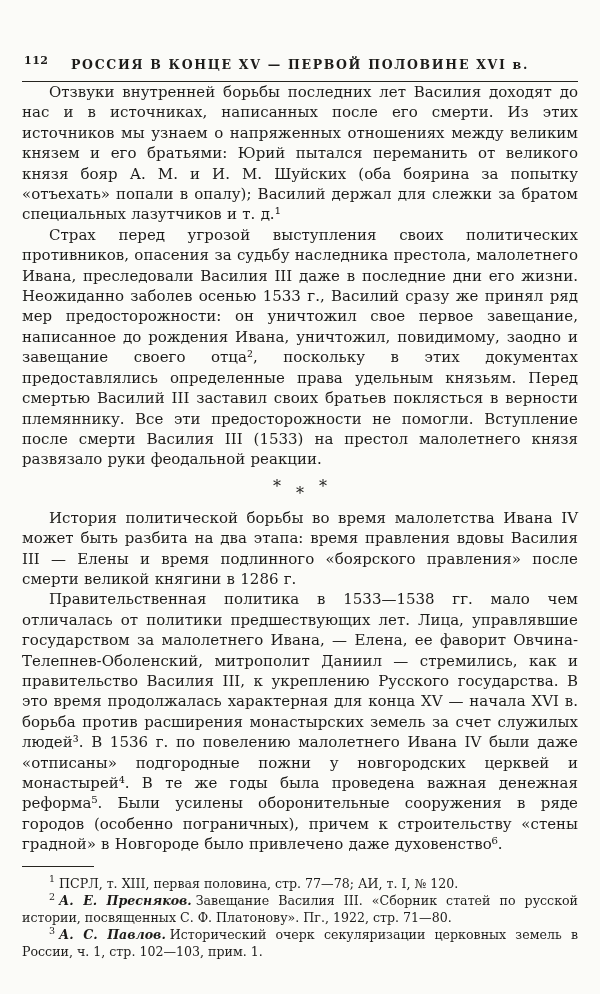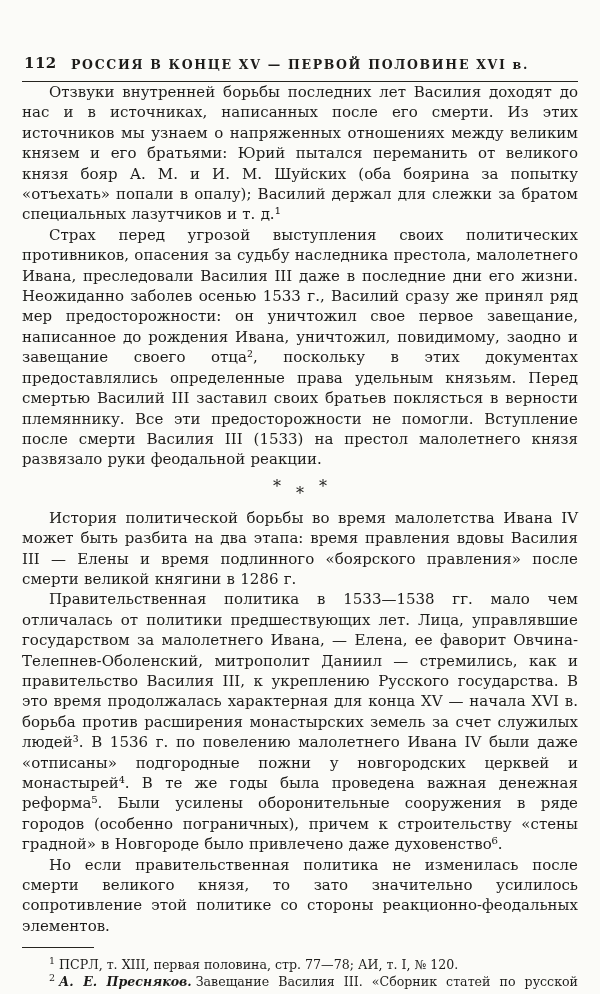--- a/index.html
+++ b/index.html
@@ -10,21 +10,21 @@
     padding: 14px 22px 0 22px;
     background: #fbfbf8;
     color: #1d1c1a;
     font-family: "DejaVu Serif", serif;
     overflow: hidden;
   }
   
   .running-head { position: relative; height: 22px; }
   .page-number {
     position: absolute; left: 2px; top: 1px;
-    font-size: 15px; font-weight: 700; letter-spacing: 0.5px;
+    font-size: 11px; font-weight: 700; letter-spacing: 0.5px;
   }
   .running-title {
     text-align: center;
     font-size: 12.5px; font-weight: 700;
     letter-spacing: 1.7px;
     padding-top: 4px;
     white-space: nowrap;
     margin-top: 39px;
   }
   .header-rule {
@@ -74,21 +74,20 @@
   <main>
     <p class="body-par">Отзвуки внутренней борьбы последних лет Василия доходят до нас и в источниках, написанных после его смерти. Из этих источников мы узнаем о напряженных отношениях между великим князем и его братьями: Юрий пытался переманить от великого князя бояр А. М. и И. М. Шуйских (оба боярина за попытку «отъехать» попали в опалу); Василий держал для слежки за братом специальных лазутчиков и т. д.¹</p>
     <p class="body-par">Страх перед угрозой выступления своих политических противников, опасения за судьбу наследника престола, малолетнего Ивана, преследовали Василия III даже в последние дни его жизни. Неожиданно заболев осенью 1533 г., Василий сразу же принял ряд мер предосторожности: он уничтожил свое первое завещание, написанное до рождения Ивана, уничтожил, повидимому, заодно и завещание своего отца², поскольку в этих документах предоставлялись определенные права удельным князьям. Перед смертью Василий III заставил своих братьев поклясться в верности племяннику. Все эти предосторожности не помогли. Вступление после смерти Василия III (1533) на престол малолетнего князя развязало руки феодальной реакции.</p>
 
     <div class="asterism">
       <span class="a">*</span><span class="a mid">*</span><span class="a">*</span>
     </div>
 
     <p class="body-par">История политической борьбы во время малолетства Ивана IV может быть разбита на два этапа: время правления вдовы Василия III — Елены и время подлинного «боярского правления» после смерти великой княгини в 1286 г.</p>
     <p class="body-par">Правительственная политика в 1533—1538 гг. мало чем отличалась от политики предшествующих лет. Лица, управлявшие государством за малолетнего Ивана, — Елена, ее фаворит Овчина-Телепнев-Оболенский, митрополит Даниил — стремились, как и правительство Василия III, к укреплению Русского государства. В это время продолжалась характерная для конца XV — начала XVI в. борьба против расширения монастырских земель за счет служилых людей³. В 1536 г. по повелению малолетнего Ивана IV были даже «отписаны» подгородные пожни у новгородских церквей и монастырей⁴. В те же годы была проведена важная денежная реформа⁵. Были усилены оборонительные сооружения в ряде городов (особенно пограничных), причем к строительству «стены градной» в Новгороде было привлечено даже духовенство⁶.</p>
-    <p class="body-par">Но если правительственная политика не изменилась после смерти великого князя, то зато значительно усилилось сопротивление этой политике со стороны реакционно-феодальных элементов.</p>
   </main>
 
   <section class="footnotes">
     <hr class="fn-divider">
 
     <p class="fn"><sup>1</sup><i></i><span>ПСРЛ, т. XIII, первая половина, стр. 77—78; АИ, т. I, № 120.</span></p>
 
     <p class="fn"><sup>2</sup><i>А. Е. Пресняков.</i><span>Завещание Василия III. «Сборник статей по русской истории, посвященных С. Ф. Платонову». Пг., 1922, стр. 71—80.</span></p>
 
     <p class="fn"><sup>3</sup><i>А. С. Павлов.</i><span>Исторический очерк секуляризации церковных земель в России, ч. 1, стр. 102—103, прим. 1.</span></p>

